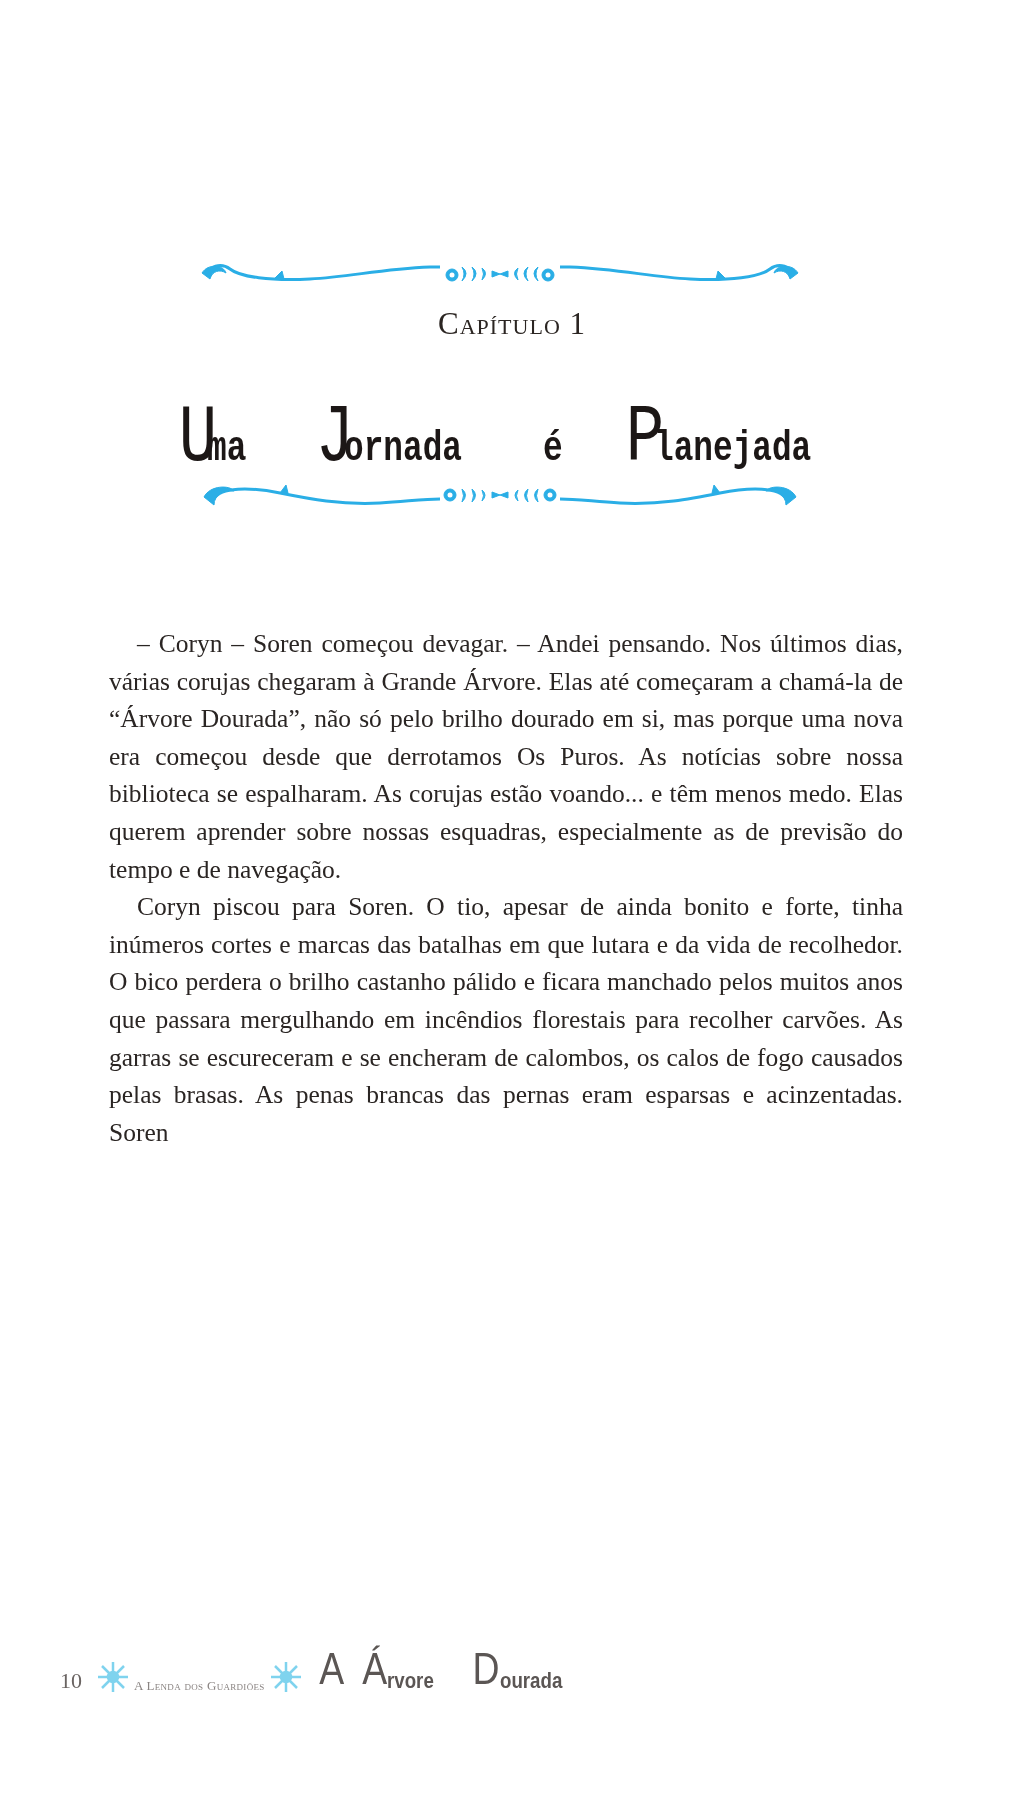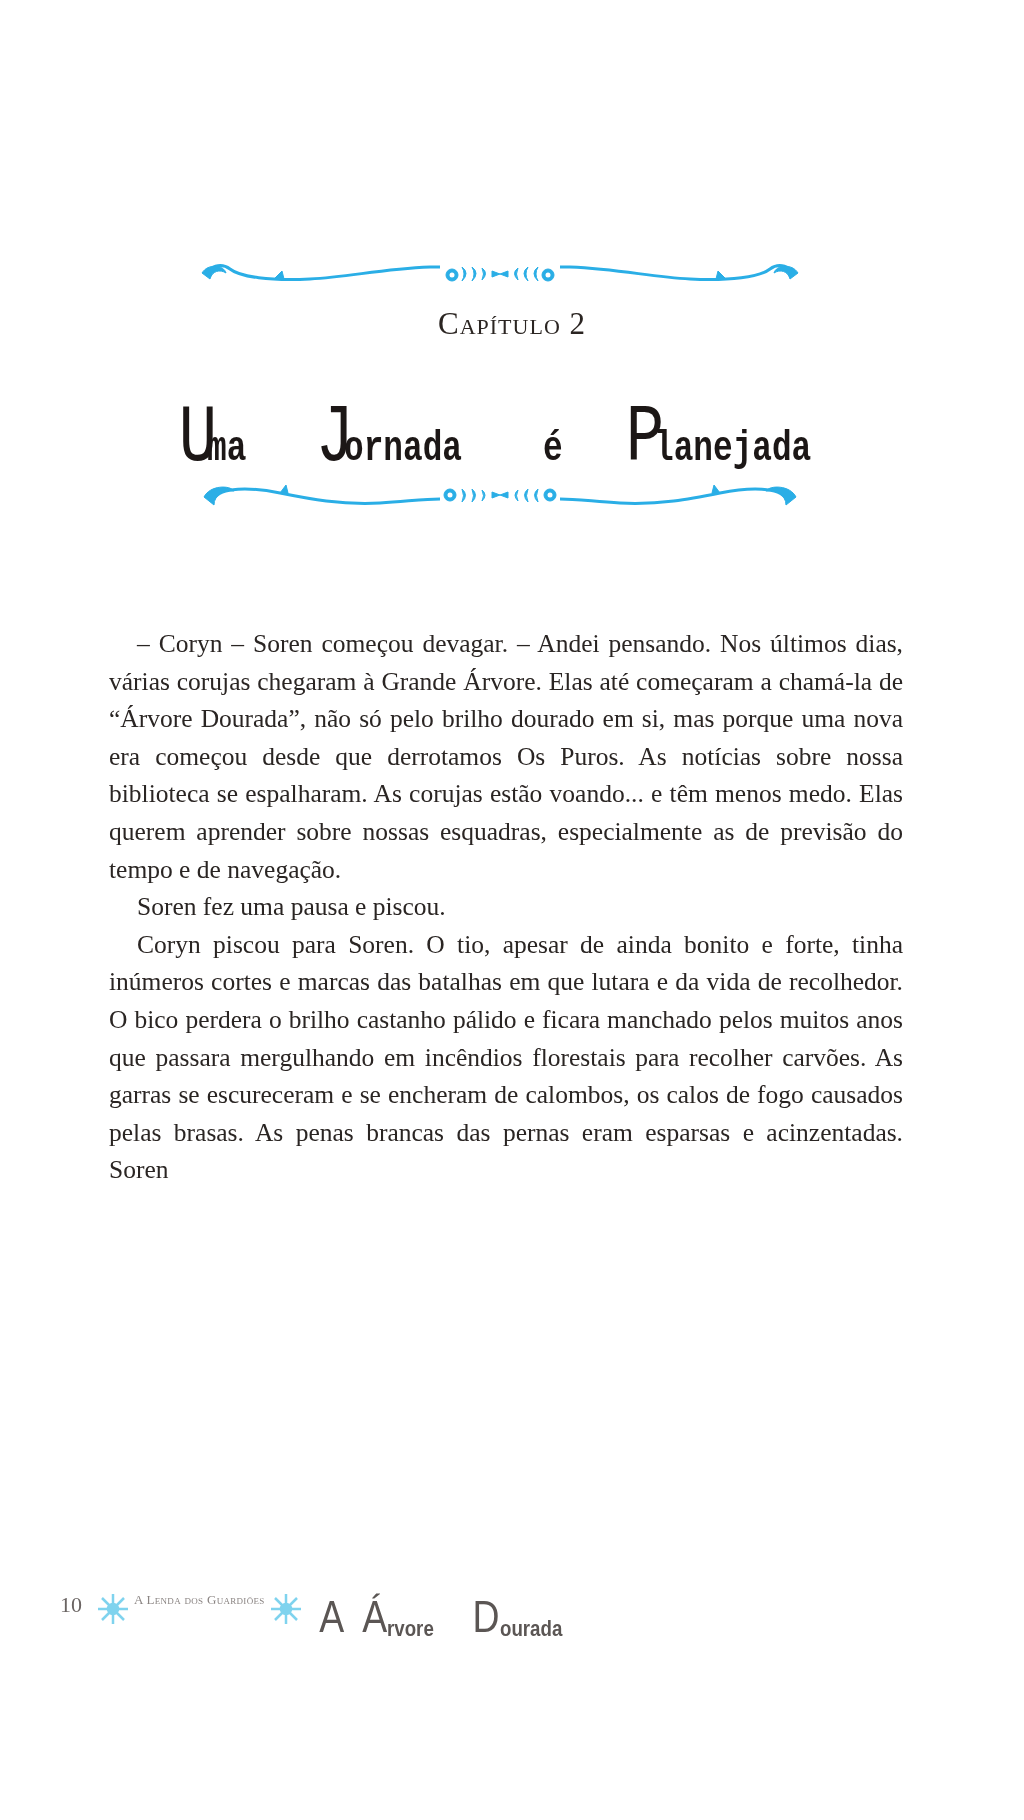--- a/index.html
+++ b/index.html
@@ -6,21 +6,21 @@
   body { width:1024px; height:1820px; position:relative; overflow:hidden; font-family:"Liberation Serif","DejaVu Serif",serif; color:#2a2422; }
   .ornament { position:absolute; left:200px; width:600px; height:40px; }
   .ornament svg { width:100%; height:100%; display:block; }
   .chapter-label { position:absolute; top:306px; left:0; width:1024px; text-align:center; font-size:31px; letter-spacing:1px; color:#2b2522; font-variant:small-caps; }
   .chapter-title { position:absolute; top:392px; left:0; width:1024px; text-align:center; font-family:Liberation Mono, monospace; font-weight:bold; color:#1c1716; white-space:nowrap; }
   .chapter-title .big { font-size:82px; font-weight:normal; display:inline-block; transform:scaleX(0.78); transform-origin:right bottom; margin-right:-10px; }
   .chapter-title .small { font-size:42px; display:inline-block; transform:scaleX(0.78); transform-origin:left bottom; }
   .chapter-title .word { display:inline-block; margin:0 14px; }
   .body-text { position:absolute; top:625px; left:109px; width:794px; font-size:25.5px; line-height:37.6px; text-align:justify; color:#2a2523; }
   .body-text p { margin:0; text-indent:28px; }
-  .footer { position:absolute; top:1592px; left:60px; height:50px; display:flex; align-items:flex-start; white-space:nowrap; }
+  .footer { position:absolute; top:1644px; left:60px; height:50px; display:flex; align-items:flex-end; white-space:nowrap; }
   .page-num { font-size:22px; color:#6a6462; margin-right:14px; }
   .series { font-size:13px; color:#8a8482; font-variant:small-caps; letter-spacing:0.3px; margin:0 4px; }
   .snow { width:34px; height:34px; display:inline-block; }
   .book-title { font-family:"Liberation Sans",sans-serif; color:#5b5654; margin-left:14px; display:inline-flex; align-items:flex-end; }
   .book-title .cap { font-size:44px; transform:scaleX(0.85); display:inline-block; }
   .book-title .low { font-size:22px; font-weight:bold; display:inline-block; transform:scaleX(0.85); transform-origin:left bottom; margin-left:-2px;}
   .book-title .gap { display:inline-block; width:14px; }
 </style>
 </head>
 <body>
@@ -43,21 +43,21 @@
       <path d="M308 16 l -8 3 l 8 3 Z"></path>
       <path d="M318 13 q-7 5 0 12 q-3 -6 0 -12 Z"></path>
         <path d="M328 12 q-8 6 0 14 q-4 -7 0 -14 Z"></path>
         <path d="M338 12 q-8 6 0 14 q-4 -7 0 -14 Z"></path>
       <circle cx="348" cy="20" r="6"></circle>
         <circle cx="348" cy="20" r="2.5" fill="#fff" stroke="none"></circle>
     </g>
   </svg>
 </div>
 
-<div class="chapter-label">Capítulo 2</div>
+<div class="chapter-label">Capítulo 1</div>
 
 <h1 class="chapter-title" style="margin:0;">
   <span class="word"><span class="big">U</span><span class="small">ma</span></span>
   <span class="word"><span class="big">J</span><span class="small">ornada</span></span>
   <span class="word"><span class="small">é</span></span>
   <span class="word"><span class="big">P</span><span class="small">lanejada</span></span>
 </h1>
 
 <div class="ornament" style="top:475px;">
   <svg viewBox="0 0 600 40">
@@ -79,21 +79,20 @@
         <path d="M328 14 q-7 6 0 13 q-3 -6 0 -13 Z"></path>
         <path d="M338 14 q-7 6 0 13 q-3 -6 0 -13 Z"></path>
       <circle cx="350" cy="20" r="6"></circle>
         <circle cx="350" cy="20" r="2.5" fill="#fff" stroke="none"></circle>
     </g>
   </svg>
 </div>
 
 <div class="body-text">
   <p>– Coryn – Soren começou devagar. – Andei pensando. Nos últimos dias, várias corujas chegaram à Grande Árvore. Elas até começaram a chamá-la de “Árvore Dourada”, não só pelo brilho dourado em si, mas porque uma nova era começou desde que derrotamos Os Puros. As notícias sobre nossa biblioteca se espalharam. As corujas estão voando... e têm menos medo. Elas querem aprender sobre nossas esquadras, especialmente as de previsão do tempo e de navegação.</p>
-  <p>Soren fez uma pausa e piscou.</p>
   <p>Coryn piscou para Soren. O tio, apesar de ainda bonito e forte, tinha inúmeros cortes e marcas das batalhas em que lutara e da vida de recolhedor. O bico perdera o brilho castanho pálido e ficara manchado pelos muitos anos que passara mergulhando em incêndios florestais para recolher carvões. As garras se escureceram e se encheram de calombos, os calos de fogo causados pelas brasas. As penas brancas das pernas eram esparsas e acinzentadas. Soren</p>
 </div>
 
 <div class="footer">
   <span class="page-num">10</span>
   <svg class="snow" viewBox="0 0 34 34">
     <g stroke="#7fd3ee" stroke-width="2.5" fill="#7fd3ee">
       <line x1="17" y1="2" x2="17" y2="32"></line>
         <line x1="2" y1="17" x2="32" y2="17"></line>
       <line x1="6" y1="6" x2="28" y2="28"></line>

